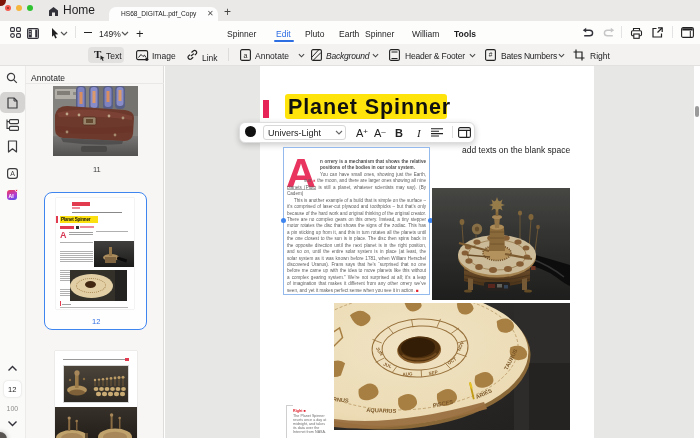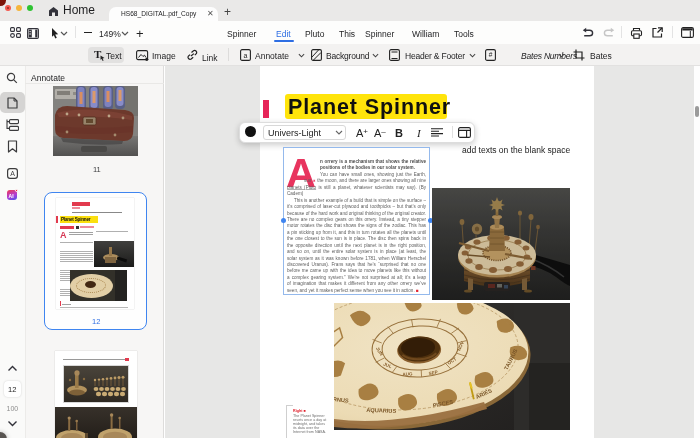--- a/index.html
+++ b/index.html
@@ -66,24 +66,24 @@
   <div class="abs txt11" style="left:99px;top:28.5px;">149%</div>
   <svg class="abs" style="left:121px;top:31px;" width="8" height="5" viewBox="0 0 8 5">
     <path d="M1 1 L4 4 L7 1" fill="none" stroke="#555" stroke-width="1.2"></path>
   </svg>
   <div class="abs" style="left:136px;top:26px;font-size:13px;color:#222;">+</div>
 
   <div class="abs txt11" style="left:227px;top:28.5px;">Spinner</div>
   <div class="abs txt11" style="left:276px;top:28.5px;color:#2e6ee3;">Edit</div>
   <div class="abs" style="left:274px;top:40px;width:20px;height:2px;background:#2e6ee3;border-radius:1px;"></div>
   <div class="abs txt11" style="left:305px;top:28.5px;">Pluto</div>
-  <div class="abs txt11" style="left:339px;top:28.5px;">This</div>
+  <div class="abs txt11" style="left:339px;top:28.5px;">Earth</div>
   <div class="abs txt11" style="left:365px;top:28.5px;">Spinner</div>
   <div class="abs txt11" style="left:412px;top:28.5px;">William</div>
-  <div class="abs txt11" style="left:454px;top:28.5px;">Tools</div>
+  <div class="abs txt11" style="left:454px;top:28.5px;font-weight:bold;">Tools</div>
 
   <svg class="abs" style="left:582px;top:27px;" width="12" height="11" viewBox="0 0 12 11">
     <path d="M3.2 3.2 L7.6 3.2 Q10.6 3.2 10.6 6 Q10.6 8.8 7.6 8.8 L2.2 8.8" fill="none" stroke="#32323a" stroke-width="1.4"></path>
     <path d="M4.2 0.8 L0.8 3.2 L4.2 5.6 Z" fill="#32323a"></path>
   </svg>
   <svg class="abs" style="left:603px;top:27px;" width="12" height="11" viewBox="0 0 12 11">
     <path d="M8.8 3.2 L4.4 3.2 Q1.4 3.2 1.4 6 Q1.4 8.8 4.4 8.8 L9.8 8.8" fill="none" stroke="#c6c6c6" stroke-width="1.4"></path>
     <path d="M7.8 0.8 L11.2 3.2 L7.8 5.6 Z" fill="#c6c6c6"></path>
   </svg>
   <div class="abs" style="left:621px;top:26px;width:1px;height:12px;background:#e3e3e3;"></div>
@@ -137,48 +137,48 @@
   </svg>
   <div class="abs txt11" style="left:255px;top:50.5px;">Annotate</div>
   <svg class="abs" style="left:297.5px;top:52.5px;" width="7" height="5" viewBox="0 0 8 5">
       <path d="M1 1 L4 4 L7 1" fill="none" stroke="#444" stroke-width="1.2"></path>
     </svg>
 
   <svg class="abs" style="left:311px;top:49px;" width="11" height="12" viewBox="0 0 11 12">
     <rect x="0.6" y="0.6" width="9.8" height="10.8" rx="1.5" fill="none" stroke="#222" stroke-width="1.1"></rect>
     <path d="M1 8 L7.5 1 M2.5 11 L10 3.5" stroke="#222" stroke-width="1"></path>
   </svg>
-  <div class="abs txt11" style="left:326px;top:50.5px;letter-spacing:-0.2px;">Background</div>
+  <div class="abs txt11" style="left:326px;top:50.5px;letter-spacing:-0.2px;font-style:italic;">Background</div>
   <svg class="abs" style="left:372px;top:52.5px;" width="7" height="5" viewBox="0 0 8 5">
       <path d="M1 1 L4 4 L7 1" fill="none" stroke="#444" stroke-width="1.2"></path>
     </svg>
 
   <svg class="abs" style="left:389px;top:49px;" width="11" height="12" viewBox="0 0 11 12">
     <rect x="0.6" y="0.6" width="9.8" height="10.8" rx="1.5" fill="none" stroke="#222" stroke-width="1.1"></rect>
     <path d="M2.5 3 L8.5 3 M2.5 9.5 L8.5 9.5" stroke="#222" stroke-width="1"></path>
   </svg>
   <div class="abs txt11" style="left:405px;top:50.5px;letter-spacing:-0.2px;">Header &amp; Footer</div>
   <svg class="abs" style="left:469px;top:52.5px;" width="7" height="5" viewBox="0 0 8 5">
       <path d="M1 1 L4 4 L7 1" fill="none" stroke="#444" stroke-width="1.2"></path>
     </svg>
 
   <svg class="abs" style="left:485px;top:49px;" width="11" height="12" viewBox="0 0 11 12">
     <rect x="0.6" y="0.6" width="9.8" height="10.8" rx="1.5" fill="none" stroke="#222" stroke-width="1.1"></rect>
     <text x="5.5" y="8.4" font-size="6.5" text-anchor="middle" fill="#222" font-family="Liberation Sans">#</text>
   </svg>
-  <div class="abs txt11" style="left:521px;top:50.5px;letter-spacing:-0.2px;font-style:italic;">Bates Numbers</div>
+  <div class="abs txt11" style="left:501px;top:50.5px;letter-spacing:-0.2px;">Bates Numbers</div>
   <svg class="abs" style="left:558px;top:52.5px;" width="7" height="5" viewBox="0 0 8 5">
       <path d="M1 1 L4 4 L7 1" fill="none" stroke="#444" stroke-width="1.2"></path>
     </svg>
 
   <svg class="abs" style="left:573px;top:49px;" width="12" height="12" viewBox="0 0 12 12">
     <path d="M3 0.5 L3 9 L11.5 9" fill="none" stroke="#222" stroke-width="1.2"></path>
     <path d="M0.5 3 L9 3 L9 11.5" fill="none" stroke="#222" stroke-width="1.2"></path>
   </svg>
-  <div class="abs txt11" style="left:590px;top:50.5px;">Bates</div>
+  <div class="abs txt11" style="left:590px;top:50.5px;">Right</div>
 
   <div class="abs" style="left:0;top:66px;width:25px;height:372px;background:#fafaf9;"></div>
 
   <svg class="abs" style="left:6px;top:72px;" width="12" height="12" viewBox="0 0 12 12">
     <circle cx="5" cy="5" r="3.6" fill="none" stroke="#3c3c3e" stroke-width="1.2"></circle>
     <path d="M7.8 7.8 L10.8 10.8" stroke="#3c3c3e" stroke-width="1.2"></path>
   </svg>
 
   <div class="abs" style="left:0px;top:92px;width:25px;height:21px;background:#d5d4d3;border-radius:5px;"></div>
   <svg class="abs" style="left:7px;top:97px;" width="11" height="12" viewBox="0 0 11 12">

